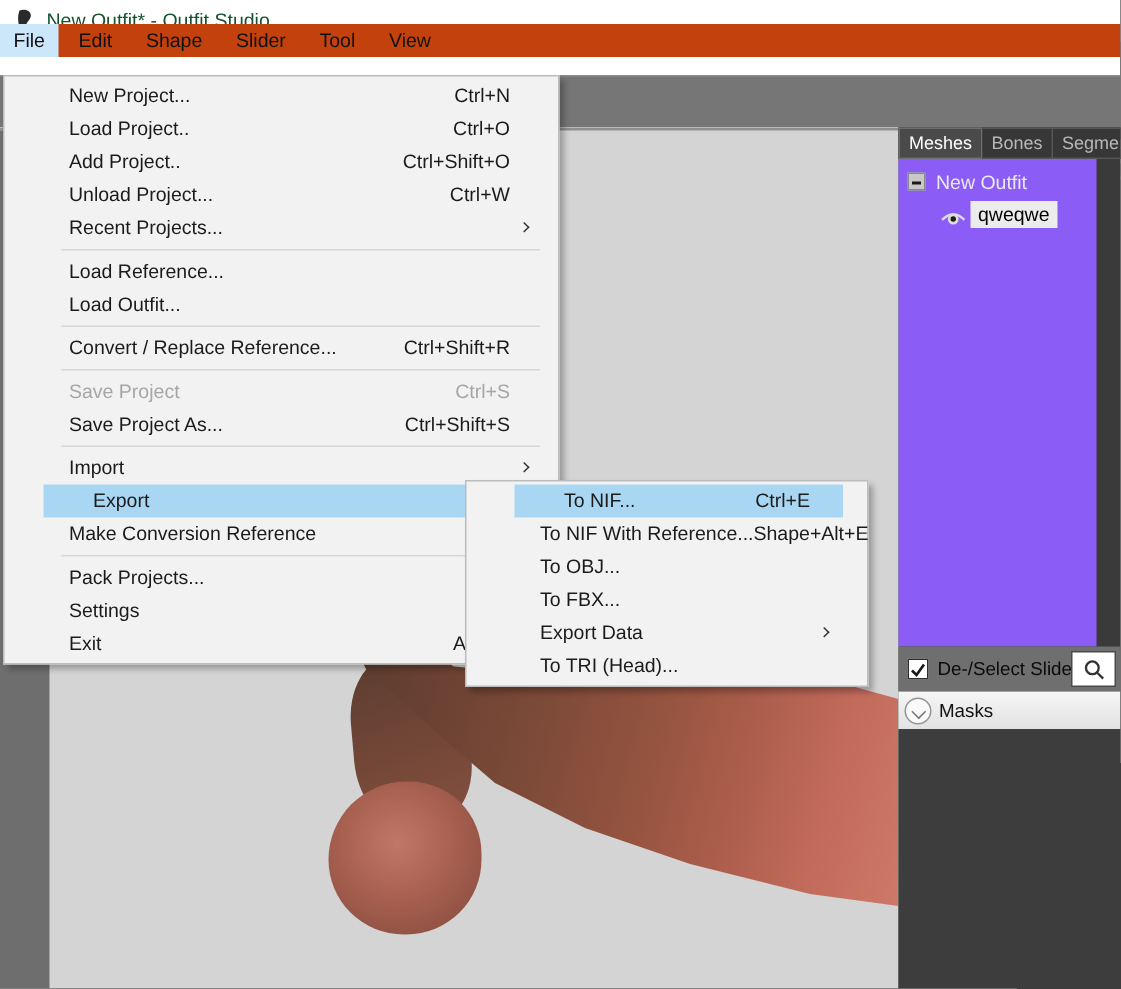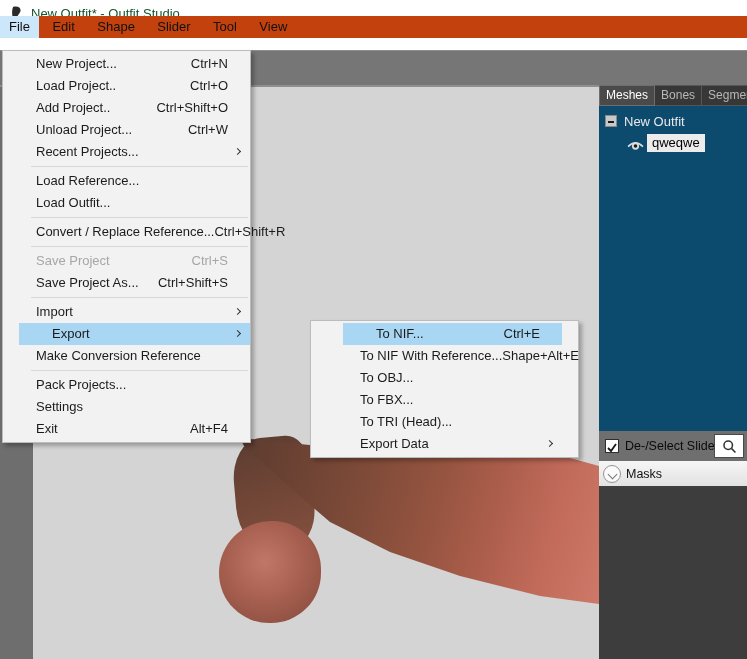--- a/index.html
+++ b/index.html
@@ -40,42 +40,42 @@
   .mesh-bulb{left:219px;top:436px;width:102px;height:102px;border-radius:52% 48% 50% 50%;
     background:radial-gradient(circle at 45% 40%,#c07767 0%,#a86050 45%,#8f5143 80%,#84493c 100%);}
 
   
   .panel{left:599px;top:85px;width:148px;height:574px;background:#3a3a3a;}
   .tabs{left:0;top:0;width:176px;height:21px;background:#2c2c2c;display:flex;}
   .tab{height:21px;line-height:19px;padding:0 6px;font-size:12px;color:#b8b8b8;background:#373737;
     border:1px solid #565656;border-left-width:0;white-space:nowrap;}
   .tab:first-child{border-left-width:1px;}
   .tab.active{background:#4a4a4a;color:#ffffff;border-color:#6e6e6e;}
-  .tree{left:0;top:21px;width:148px;height:325px;background:#0c4a6e;}
+  .tree{left:0;top:21px;width:132px;height:325px;background:#8b5cf6;}
   .tree-row1{left:6px;top:6px;height:18px;display:flex;align-items:center;}
   .expand-box{width:12px;height:12px;background:#c8c8c8;border:1px solid #8a8a8a;position:relative;}
   .expand-box::after{content:"";position:absolute;left:2px;top:5px;width:6px;height:1.6px;background:#1a1a1a;}
   .tree-root-label{margin-left:7px;font-size:13px;color:#e9e9e9;}
   .tree-row2{left:28px;top:28px;height:18px;display:flex;align-items:flex-end;}
   .sel-box{background:#ececec;color:#000;font-size:13px;padding:1px 5px 2px 5px;margin-left:3px;}
   .ck-row{left:0;top:346px;width:148px;height:30px;background:#6f6f6f;}
   .checkbox{left:6px;top:8px;width:14px;height:14px;background:#ffffff;border:1px solid #2e2e2e;}
   .ck-label{left:26px;top:0;height:30px;line-height:30px;font-size:12.5px;color:#0b0b0b;white-space:nowrap;}
   .searchbox{left:115px;top:3px;width:30px;height:24px;background:#ffffff;border:1px solid #4a4a4a;
     display:flex;align-items:center;justify-content:center;}
   .masks-row{left:0;top:376px;width:148px;height:27px;background:linear-gradient(#f6f6f6,#e2e2e2);
     border-bottom:2px solid #3f3f3f;}
   .chev-circle{left:4px;top:4px;width:18px;height:18px;border-radius:50%;border:1px solid #949494;background:#fafafa;}
   .chev-circle::after{content:"";position:absolute;left:5px;top:4.5px;width:6px;height:6px;
     border-right:1.4px solid #777;border-bottom:1.4px solid #777;transform:rotate(45deg);}
   .masks-label{left:27px;top:0;height:27px;line-height:26px;font-size:12.5px;color:#111;}
   .panel-bottom{left:0;top:403px;width:148px;height:171px;background:#3d3d3d;}
 
   
-  .menu{left:2px;top:50px;width:249px;background:#f2f2f2;border:1px solid #bcbcbc;padding:2px 0;
+  .menu{left:2px;top:50px;width:371px;background:#f2f2f2;border:1px solid #bcbcbc;padding:2px 10px;
     box-shadow:3px 3px 4px rgba(0,0,0,0.28);z-index:60;}
   .submenu{left:310px;top:320px;width:269px;background:#f2f2f2;border:1px solid #bcbcbc;padding:2px 16px;
     box-shadow:3px 3px 4px rgba(0,0,0,0.28);z-index:70;}
   .mi{position:relative;height:22px;line-height:22px;padding:0 22px 0 33px;font-size:13px;color:#1b1b1b;
     display:flex;justify-content:space-between;white-space:nowrap;}
   .mi .sc{color:#1b1b1b;}
   .mi.hl{background:#a9d7f3;margin-left:16px;}
   .mi.disabled,.mi.disabled .sc{color:#a6a6a6;}
   .mi .arr{position:absolute;right:10px;top:8px;width:5px;height:5px;
     border-right:1.4px solid #333;border-bottom:1.4px solid #333;transform:rotate(-45deg);}
@@ -287,21 +287,21 @@
       <span>To NIF With Reference...</span>
       <span class="sc">Shape+Alt+E</span>
     </div>
     <div class="mi">
       <span>To OBJ...</span>
     </div>
     <div class="mi">
       <span>To FBX...</span>
     </div>
     <div class="mi">
-      <span>To TRI (Head)...</span>
-    </div>
-    <div class="mi">
       <span>Export Data</span>
       <span class="arr"></span>
     </div>
+    <div class="mi">
+      <span>To TRI (Head)...</span>
+    </div>
   </div>
 
 </div>
 
 </body></html>

